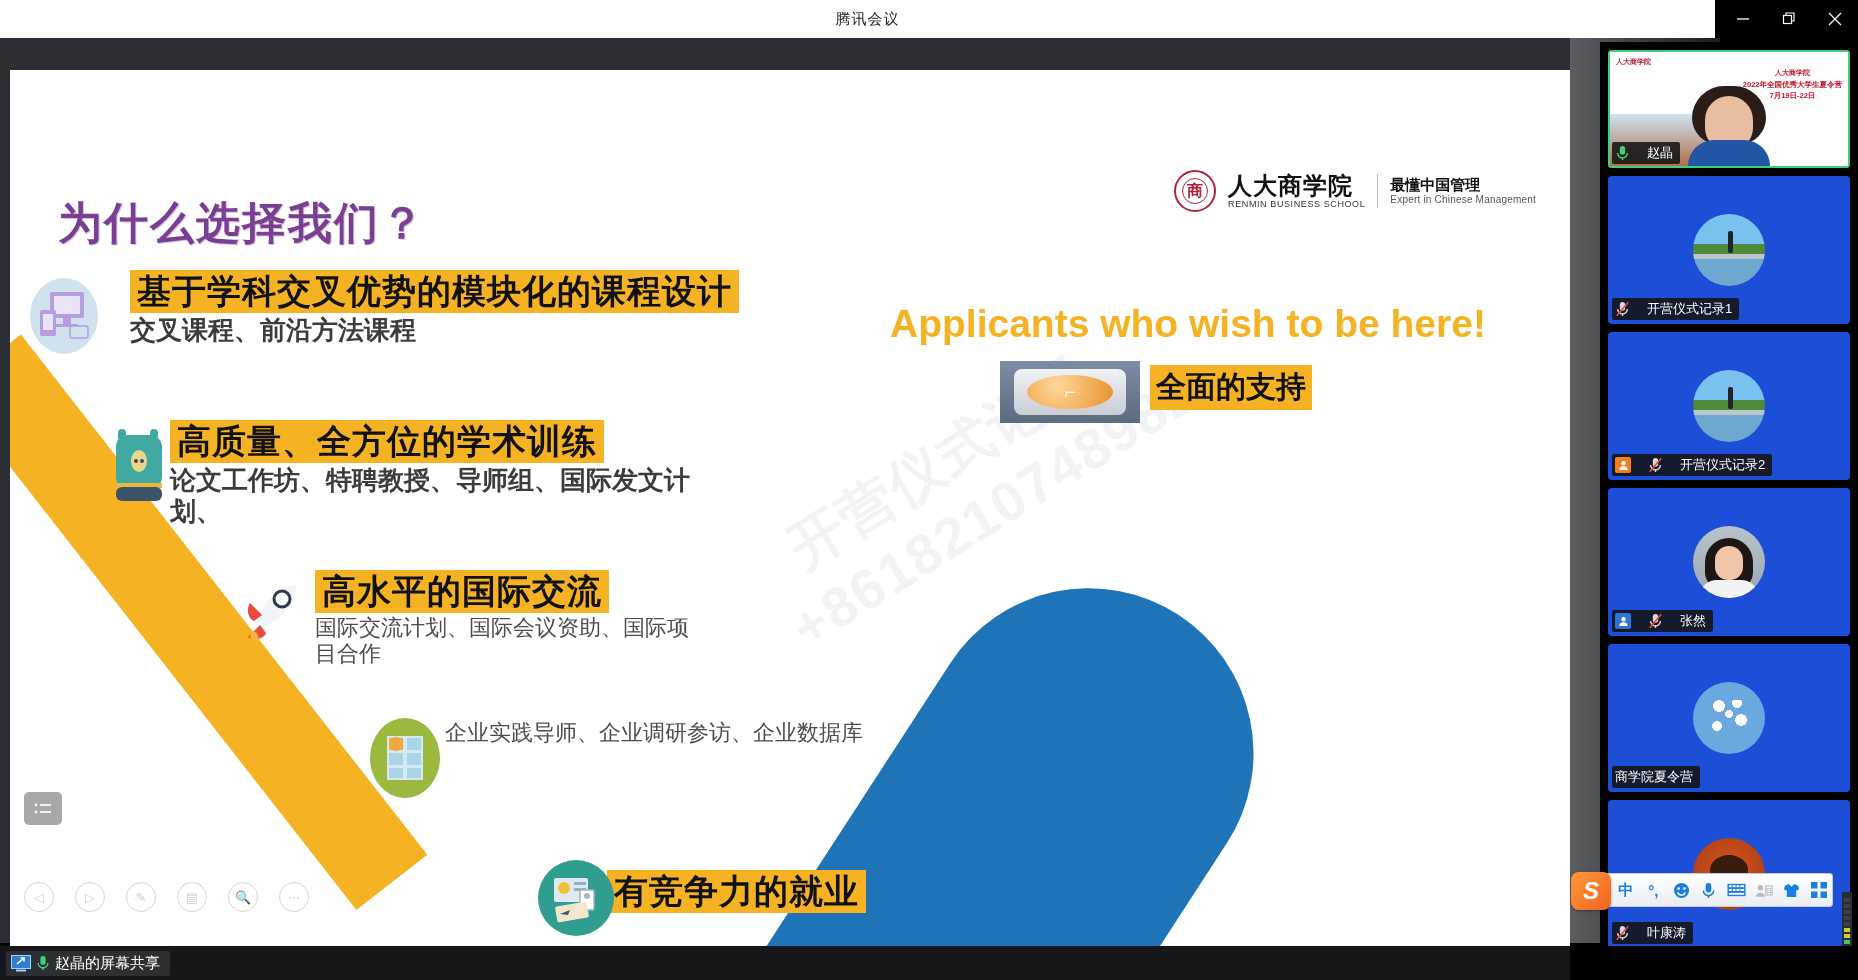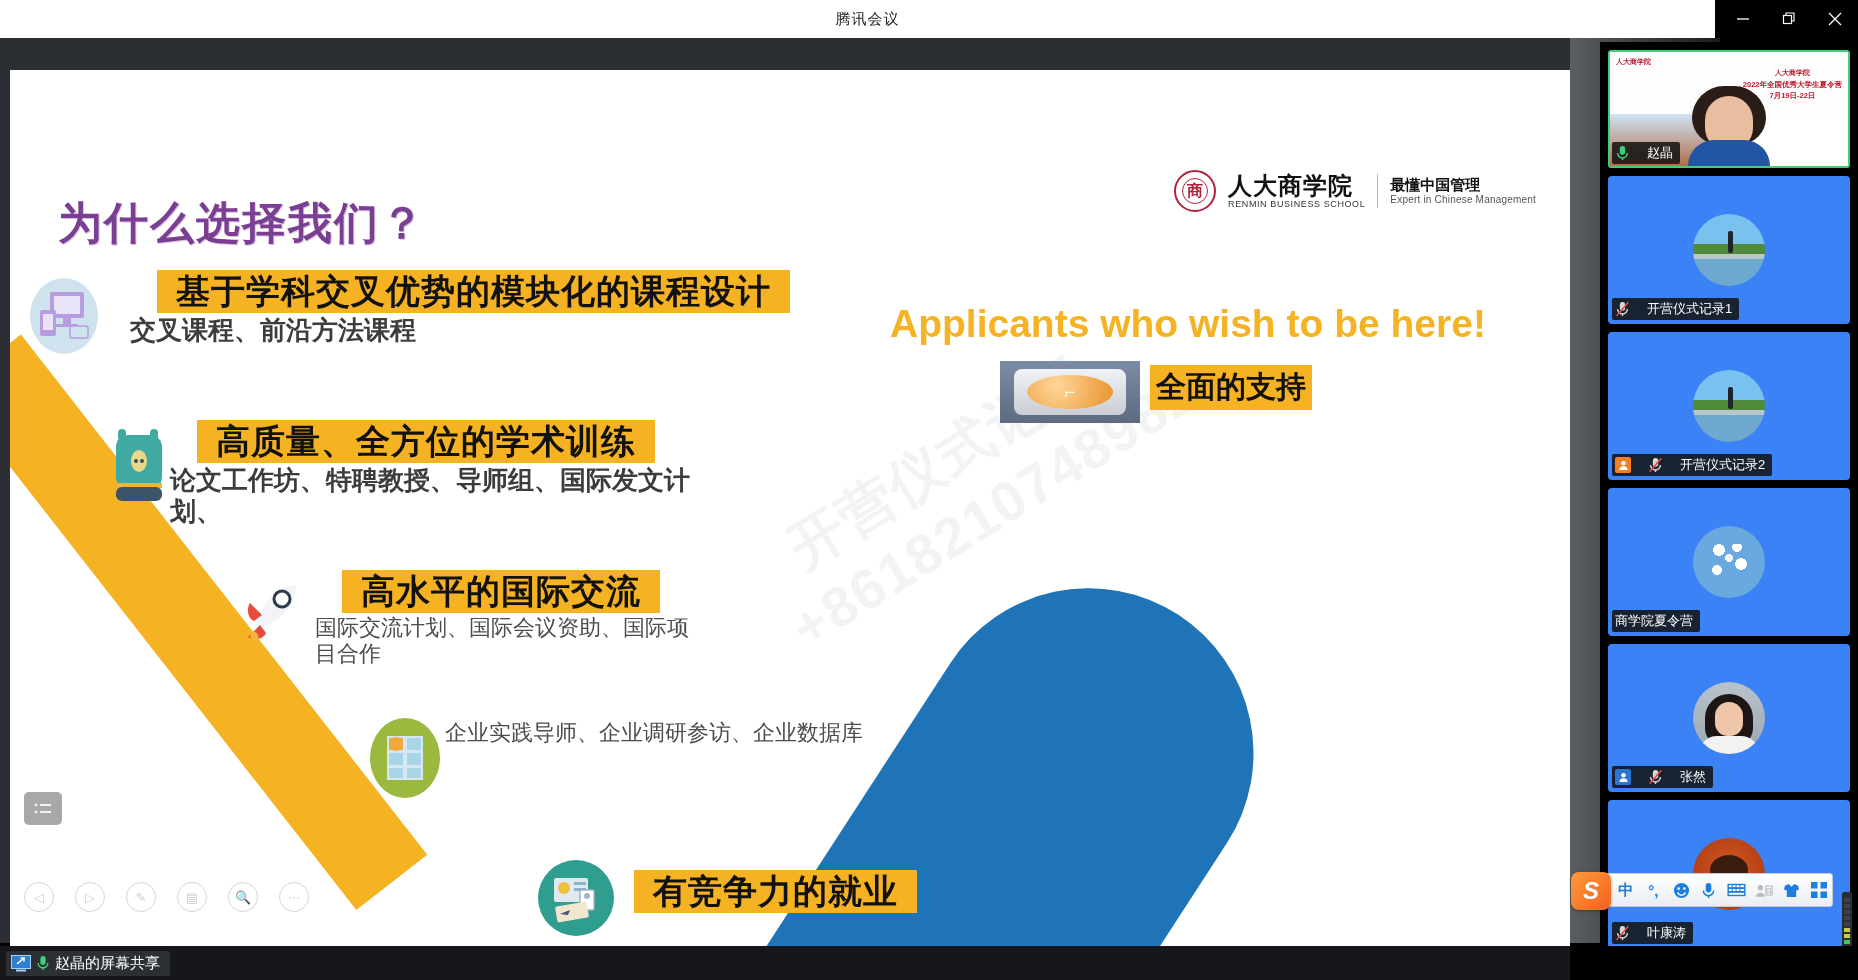--- a/index.html
+++ b/index.html
@@ -89,21 +89,21 @@
   .logo-en { font-size:9px; color:#333; letter-spacing:0.6px; }
   .logo-div { width:1px; height:34px; background:#bbb; }
   .logo-tag-cn { font-size:15px; font-weight:700; color:#111; line-height:1.1;}
   .logo-tag-en { font-size:10px; color:#555; letter-spacing:0.2px;}
 
   
   .bullet { position:absolute; }
   .b-icon { position:absolute; border-radius:50%; }
   .b-head {
     display:inline-block; background:#f5b324; color:#111;
-    font-size:34px; font-weight:700; letter-spacing:1px; padding:1px 19px; line-height:1.22;margin-left:27px;
+    font-size:34px; font-weight:700; letter-spacing:1px; padding:1px 7px; line-height:1.22;
   }
   .b-sub {
     font-size:22px; color:#4d4d4d; line-height:1.16; margin-top:2px; max-width:420px;
   }
   .b-sub.bold { font-weight:700; color:#3c3c3c; font-size:26px; }
 
   .rightline {
     position:absolute; left:880px; top:232px;
     color:#f5b324; font-size:39px; font-weight:700; letter-spacing:0px;
   }
@@ -139,21 +139,21 @@
     width:30px;height:30px;border-radius:50%;border:1px solid #d6d6d6;
     display:flex;align-items:center;justify-content:center; color:#d0d0d0; font-size:13px;
   }
 
   
   .strip {
     position:absolute; right:0; top:42px; width:258px; height:938px;
     background:#000; padding:8px 8px 0 8px;
   }
   .tile {
-    position:relative; width:242px; background:#3b82f6; border-radius:4px;
+    position:relative; width:242px; background:#1d4ed8; border-radius:4px;
     margin-bottom:8px; overflow:hidden;
   }
   .tile.active { outline:2px solid #3fd07a; outline-offset:-2px; }
   .tile-h1 { height:118px; }
   .tile-h { height:148px; }
   .tile-bg-video {
     position:absolute; inset:2px; background:#fff; overflow:hidden;
   }
   .vb-sky{ position:absolute; left:0; top:0; width:100%; height:60%; background:#fdfdfd;}
   .vb-city{ position:absolute; left:0; bottom:0; width:52%; height:46%;
@@ -471,46 +471,46 @@
           <rect x="5" y="1" width="6" height="10" rx="3" fill="#d8d8d8"></rect>
           <path d="M2.5 9 a5.5 5.5 0 0 0 11 0" fill="none" stroke="#d8d8d8" stroke-width="1.6"></path>
           <line x1="8" y1="14" x2="8" y2="17" stroke="#d8d8d8" stroke-width="1.6"></line>
           <line x1="1.5" y1="16.5" x2="14.5" y2="1.5" stroke="#e8483c" stroke-width="1.8"></line>
         </svg>
         <span class="tile-name">开营仪式记录2</span>
       </div>
     </div>
 
     <div class="tile tile-h">
-      <div class="avatar flower"></div>
-      <div class="tile-label">
-        <span class="tile-name">商学院夏令营</span>
-      </div>
-    </div>
-
-    <div class="tile tile-h">
       <div class="avatar woman">
         <span class="hair"></span>
           <span class="face"></span>
           <span class="cloth"></span>
       </div>
       <div class="tile-label">
         <span class="badge cohost">
           <svg width="11" height="11" viewBox="0 0 12 12">
               <circle cx="6" cy="3.5" r="2.4" fill="#fff"></circle>
               <path d="M1.5 11 a4.5 4.2 0 0 1 9 0 z" fill="#fff"></path>
             </svg>
         </span>
         <svg class="mic" viewBox="0 0 16 18">
           <rect x="5" y="1" width="6" height="10" rx="3" fill="#d8d8d8"></rect>
           <path d="M2.5 9 a5.5 5.5 0 0 0 11 0" fill="none" stroke="#d8d8d8" stroke-width="1.6"></path>
           <line x1="8" y1="14" x2="8" y2="17" stroke="#d8d8d8" stroke-width="1.6"></line>
           <line x1="1.5" y1="16.5" x2="14.5" y2="1.5" stroke="#e8483c" stroke-width="1.8"></line>
         </svg>
         <span class="tile-name">张然</span>
+      </div>
+    </div>
+
+    <div class="tile tile-h">
+      <div class="avatar flower"></div>
+      <div class="tile-label">
+        <span class="tile-name">商学院夏令营</span>
       </div>
     </div>
 
     <div class="tile tile-h">
       <div class="avatar coffee"></div>
       <div class="tile-label">
         <svg class="mic" viewBox="0 0 16 18">
           <rect x="5" y="1" width="6" height="10" rx="3" fill="#d8d8d8"></rect>
           <path d="M2.5 9 a5.5 5.5 0 0 0 11 0" fill="none" stroke="#d8d8d8" stroke-width="1.6"></path>
           <line x1="8" y1="14" x2="8" y2="17" stroke="#d8d8d8" stroke-width="1.6"></line>

